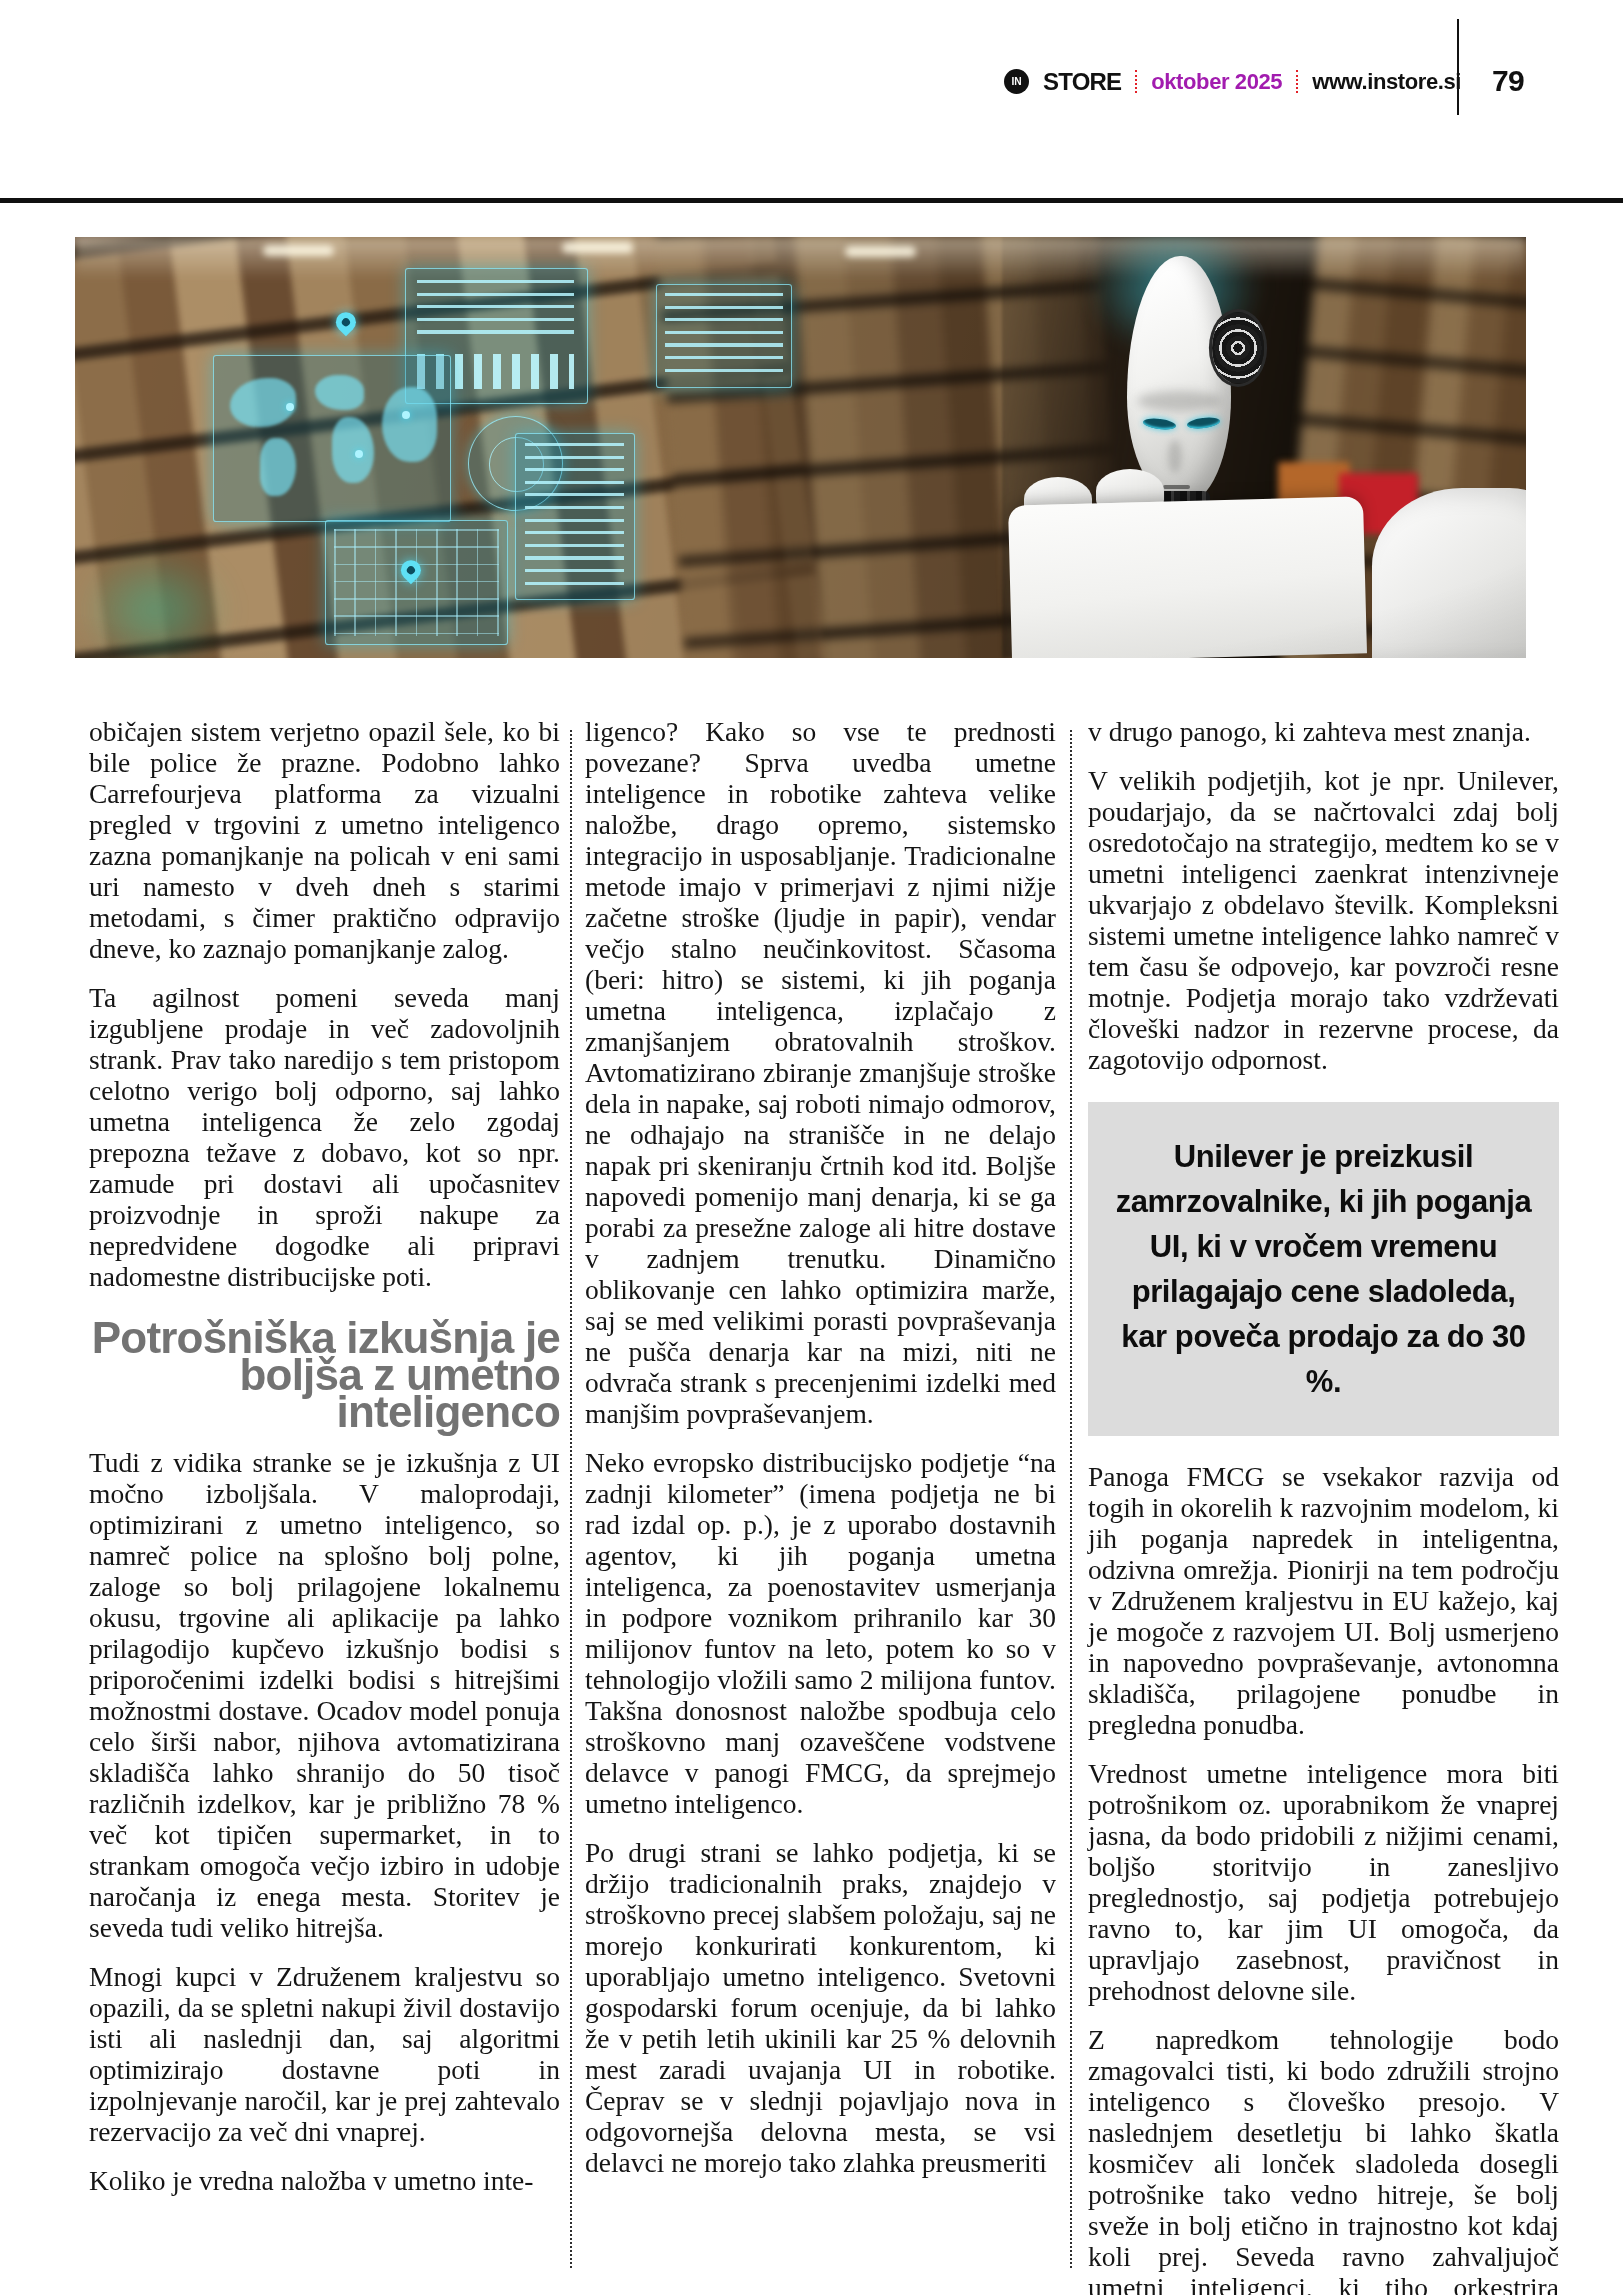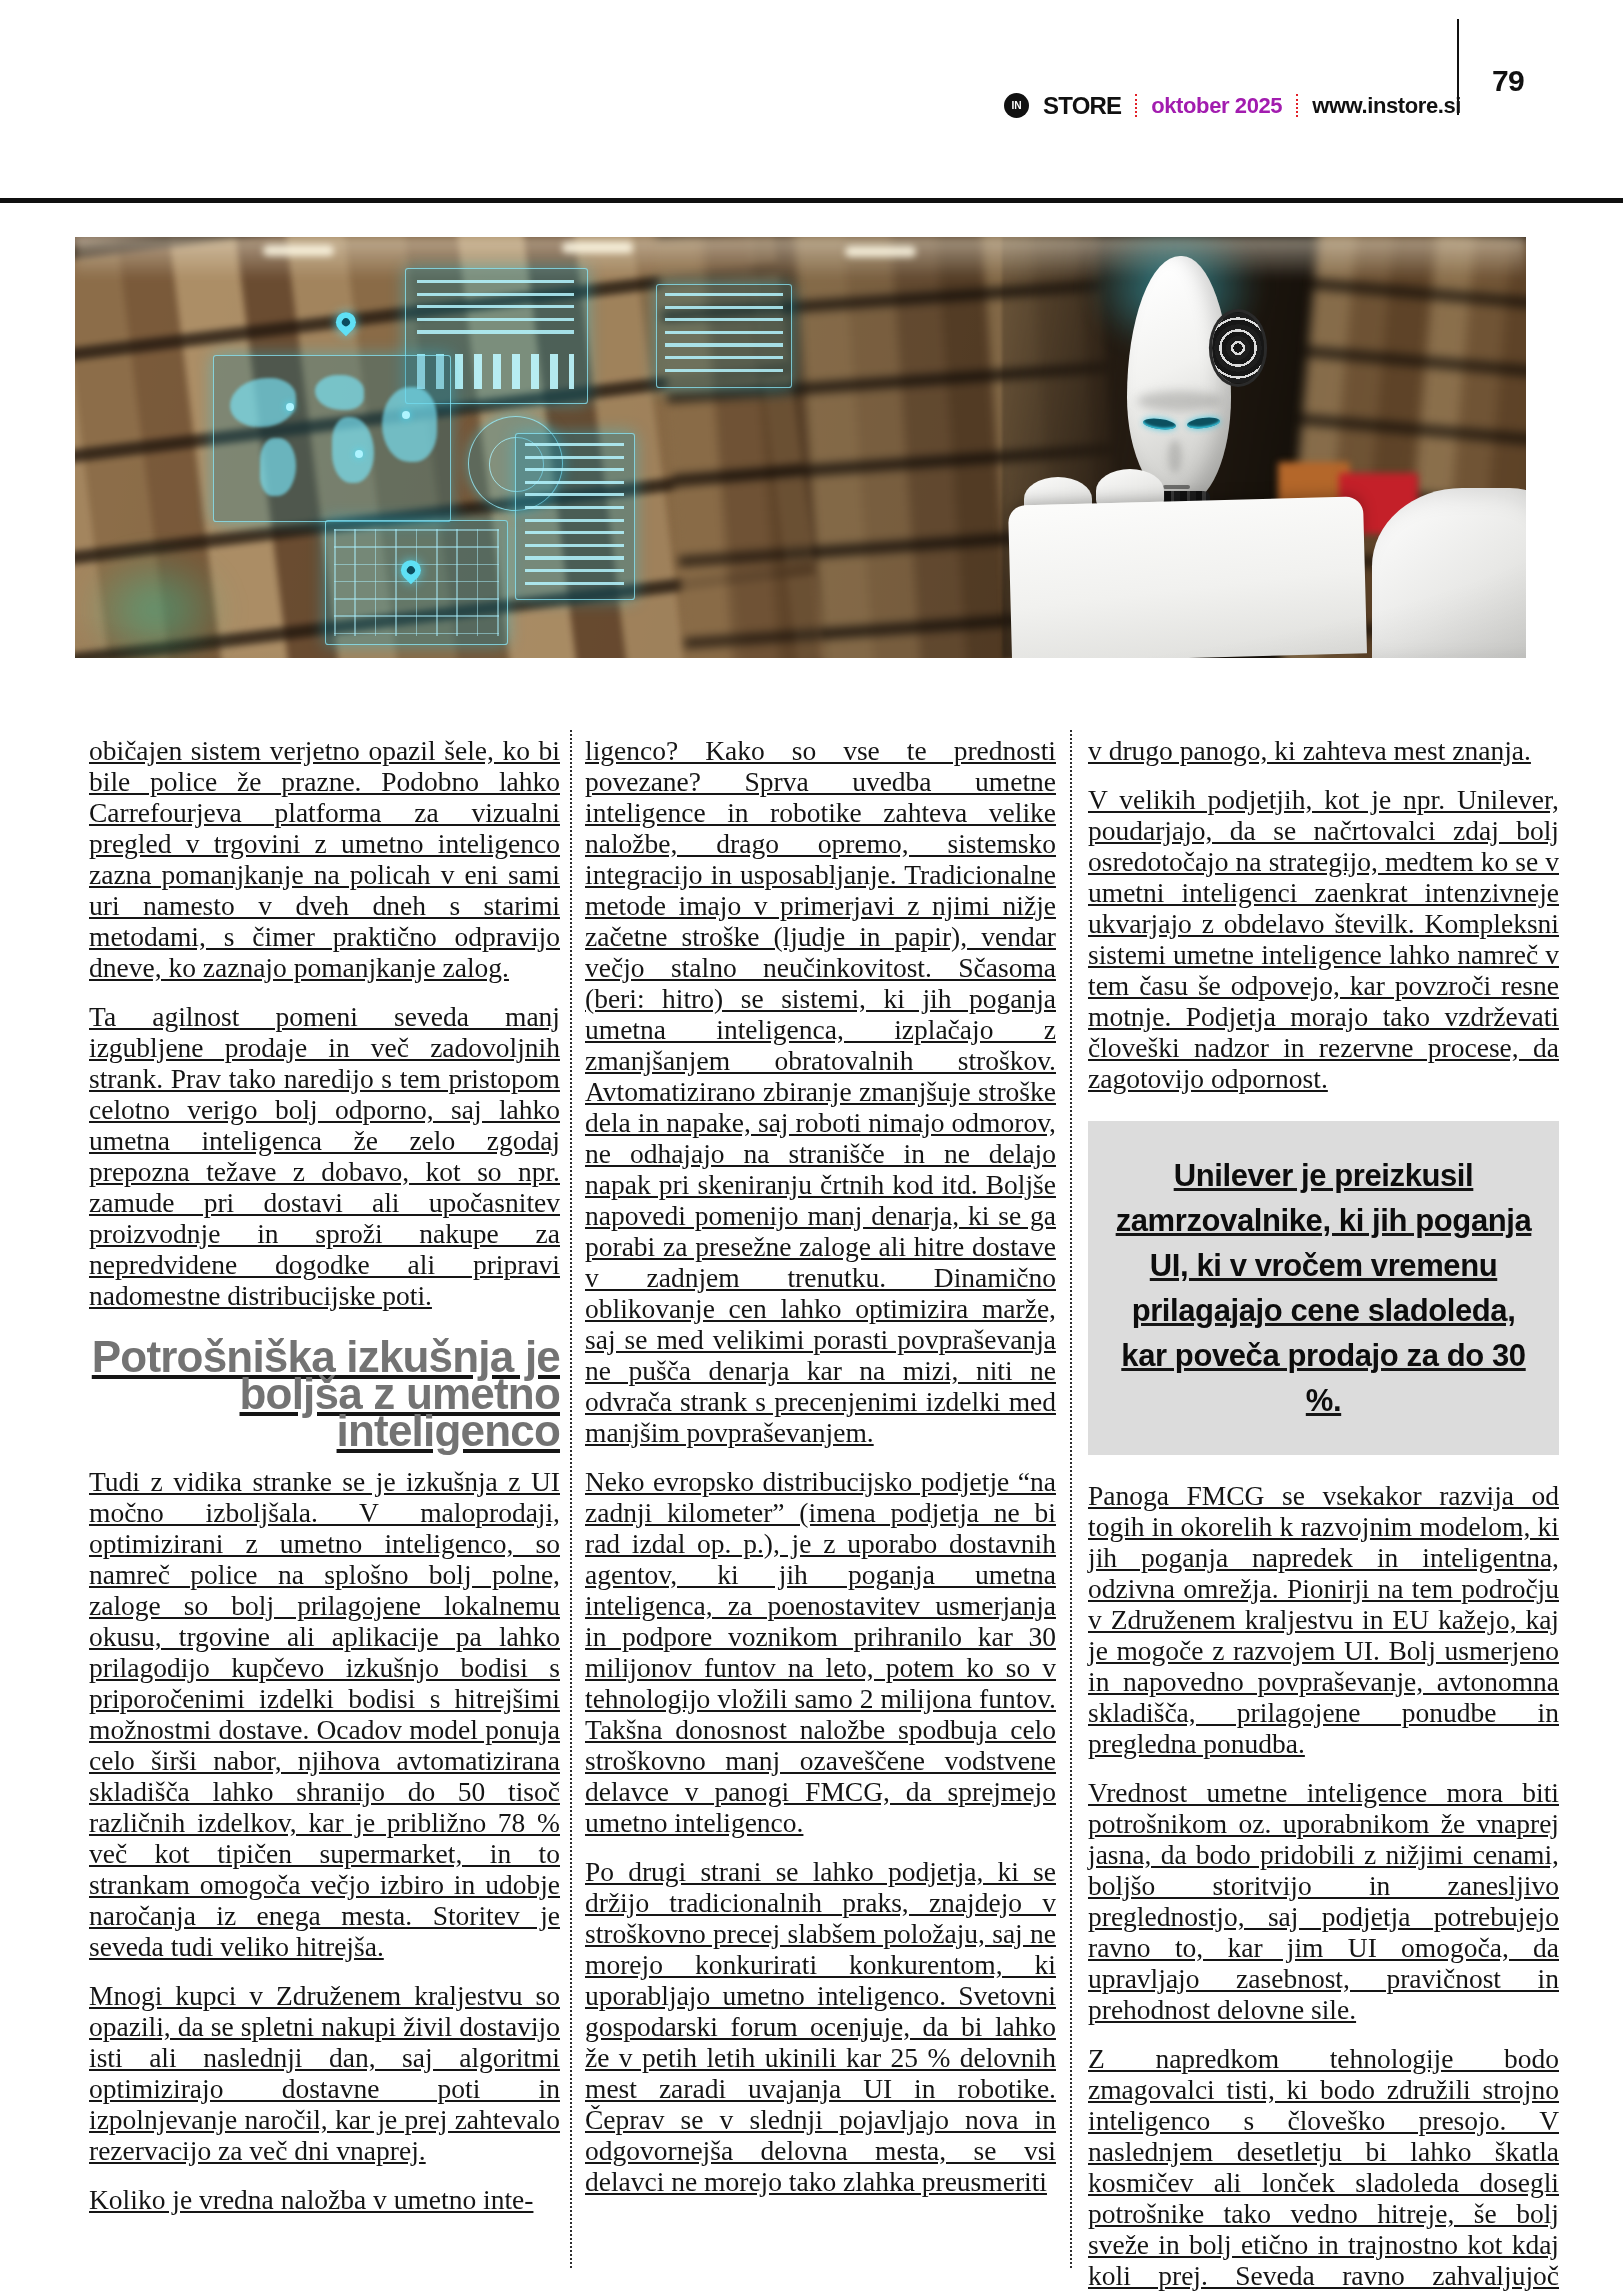--- a/index.html
+++ b/index.html
@@ -1,21 +1,21 @@
 <!DOCTYPE html>
 <html lang="sl" style="font-size:12.6px"><head>
 <meta charset="utf-8">
 <style>
   html,body{margin:0;padding:0;}
   body{background:#ffffff;width:1623px;height:2295px;position:relative;
        font-family:"Liberation Serif",serif;color:#141414;overflow:hidden;}
 
   
   .masthead{position:absolute;left:1004px;top:64px;height:35px;display:flex;
-            align-items:center;gap:14px;font-family:"Liberation Sans",sans-serif;margin-top:24px;}
+            align-items:center;gap:14px;font-family:"Liberation Sans",sans-serif;}
   .logo-circle{width:25px;height:25px;border-radius:50%;background:#111;color:#fff;
                display:flex;align-items:center;justify-content:center;
                font-size:10.2px;font-weight:700;letter-spacing:0;}
   .mast-store{font-size:24px;font-weight:700;letter-spacing:-0.8px;color:#111;}
   .mast-issue{font-size:22px;font-weight:700;letter-spacing:-0.4px;color:#a21caf;}
   .mast-site{font-size:22px;font-weight:700;letter-spacing:-0.4px;color:#111;}
   .red-dotsep{height:23.6px;border-left:2.4px dotted #e32028;}
   .mast-vline{position:absolute;left:1457px;top:19px;height:96px;width:2.4px;background:#111;}
   .page-num{position:absolute;left:1492px;top:64px;width:63px;font-family:"Liberation Sans",sans-serif;
             font-size:30px;font-weight:700;letter-spacing:-0.8px;color:#111;}
@@ -95,22 +95,22 @@
        border-radius:46% 30% 0 0;box-shadow:inset -14px 6.3px 23.6px rgba(0,0,0,.12);}
   .knuckle{width:68px;height:44px;border-radius:50% 50% 30% 30%;
        background:linear-gradient(160deg,#fbfbfa,#d9d9d6);}
   .laptop{left:935px;top:264px;width:355px;height:157px;transform:rotate(-1.5deg);
        background:linear-gradient(175deg,#fcfcfb 0%,#f1f1ef 55%,#dededb 100%);
        border-radius:17.3px 17.3px 0 0;box-shadow:0 -3.1px 14px rgba(0,0,0,.25);}
   .vignette{left:0;top:0;width:100%;height:100%;
        background:radial-gradient(120% 120% at 45% 40%, rgba(0,0,0,0) 55%, rgba(0,0,0,.28) 100%);}
 
   
-  .col{position:absolute;top:735px;width:471px;text-align:justify;
-       font-size:27.5px;line-height:31px;color:#151515;text-decoration:underline;}
+  .col{position:absolute;top:716px;width:471px;text-align:justify;
+       font-size:27.5px;line-height:31px;color:#151515;}
   .col p{margin:0 0 18px 0;}
   .col-1{left:89px;} .col-2{left:585px;} .col-3{left:1088px;}
   .colsep{position:absolute;top:730px;height:1538px;width:0;border-left:2.4px dotted #2e2e2e;}
   .sep-1{left:570px;} .sep-2{left:1070px;}
 
   .subhead{font-family:"Liberation Sans",sans-serif;font-weight:700;font-size:44px;
            line-height:37px;letter-spacing:-0.8px;text-align:right;color:#737373;
            margin:27px 0 17.3px 0;}
   .pullquote{background:#dcdcdc;margin:27px 0 25px 0;padding:32px 19px;
            font-family:"Liberation Sans",sans-serif;font-weight:700;font-size:31px;

